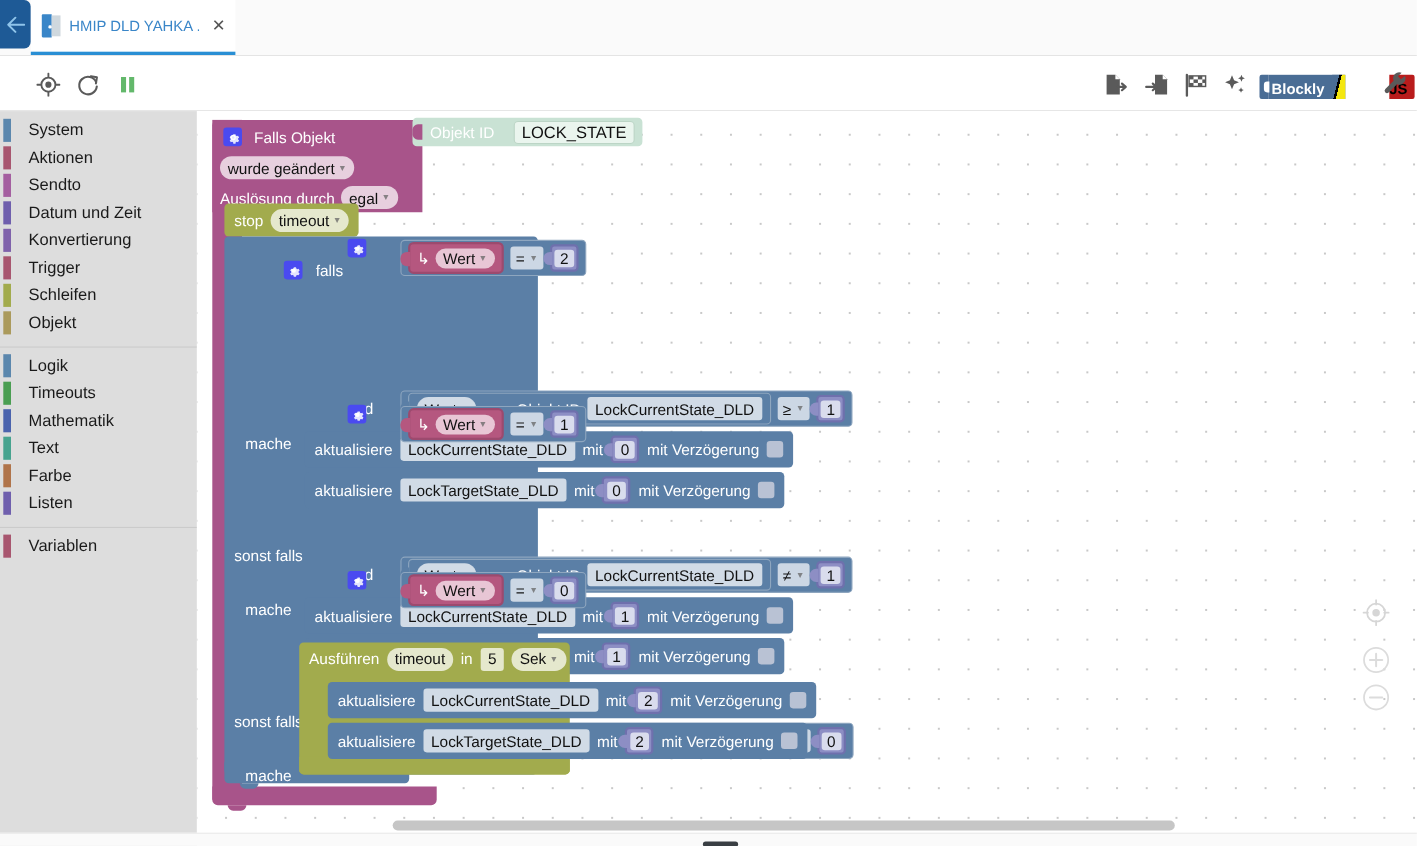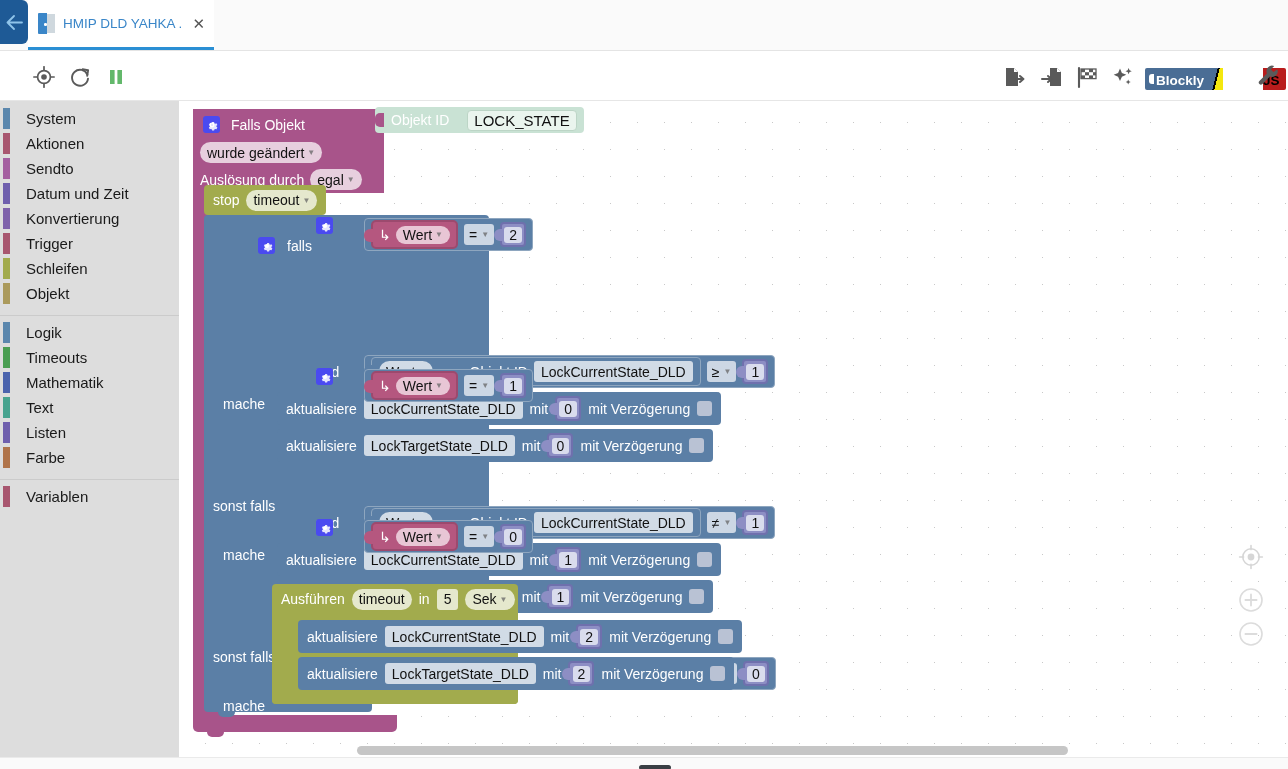--- a/index.html
+++ b/index.html
@@ -420,26 +420,26 @@
     </div>
   <div class="cat">
     <span class="swatch" style="background:#4a63ad"></span>
     <span class="clabel">Mathematik</span>
     </div>
   <div class="cat">
     <span class="swatch" style="background:#47a38f"></span>
     <span class="clabel">Text</span>
     </div>
   <div class="cat">
+    <span class="swatch" style="background:#b0744a"></span>
+    <span class="clabel">Farbe</span>
+    </div>
+  <div class="cat">
     <span class="swatch" style="background:#6f5fad"></span>
     <span class="clabel">Listen</span>
-    </div>
-  <div class="cat">
-    <span class="swatch" style="background:#b0744a"></span>
-    <span class="clabel">Farbe</span>
     </div>
 
   <div class="cat-sep"></div>
 
   <div class="cat">
     <span class="swatch" style="background:#a8566f"></span>
     <span class="clabel">Variablen</span>
     </div>
 </div>
 

